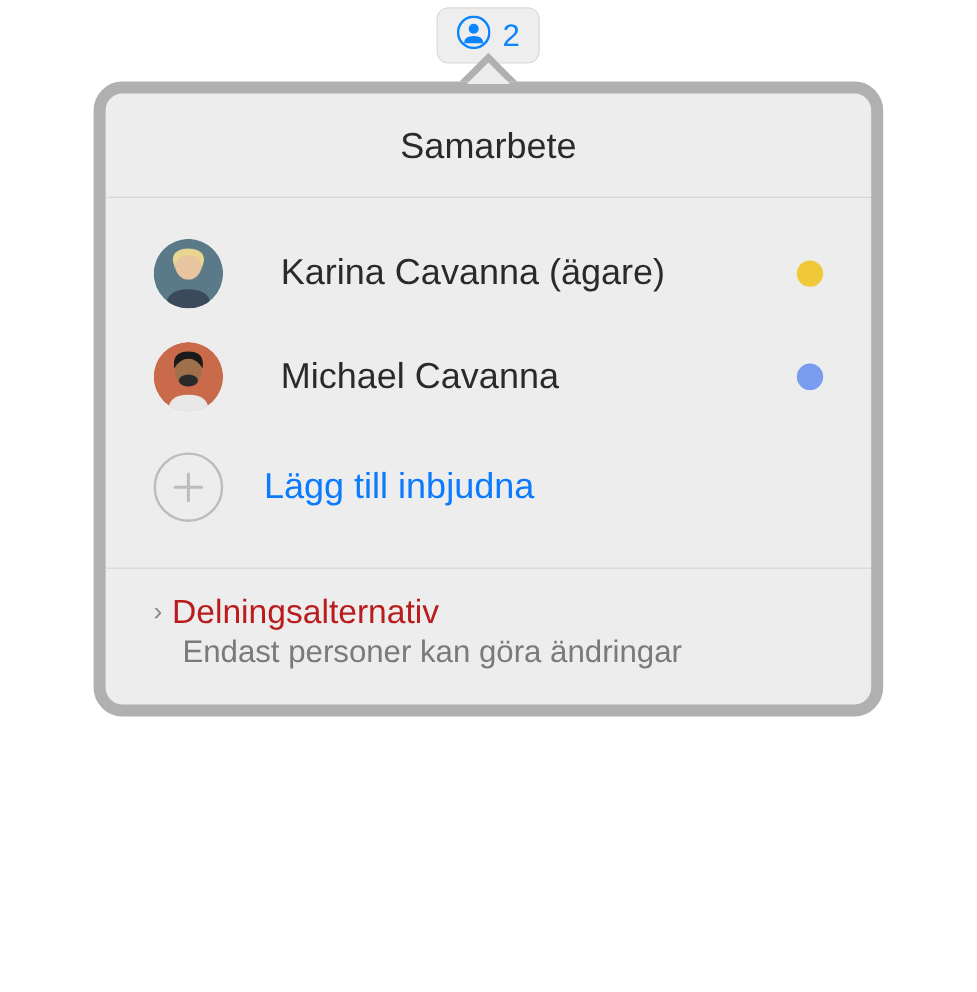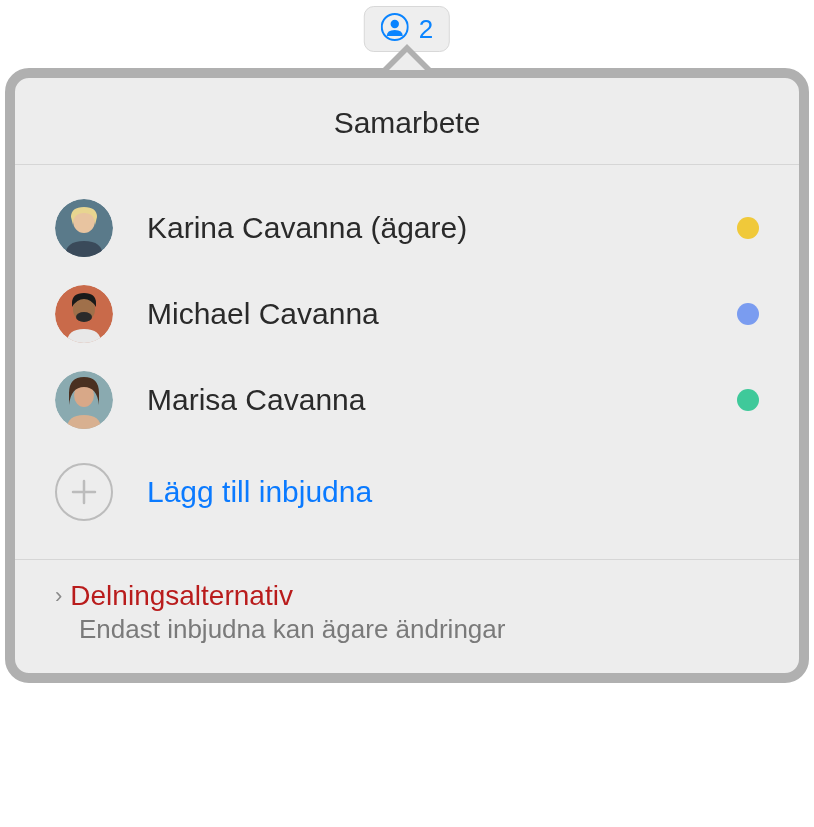--- a/index.html
+++ b/index.html
@@ -27,21 +27,21 @@
     .toolbar-button .badge-count {
       color: #0a84ff;
       font-size: 26px;
       font-weight: 500;
     }
     .popover-wrapper {
       position: absolute;
       top: 68px;
       left: 50%;
       transform: translateX(-50%);
-      width: 804px;
+      width: 658px;
     }
     .popover-caret {
       position: absolute;
       top: -16px;
       left: 50%;
       transform: translateX(-50%);
       width: 0;
       height: 0;
       border-left: 18px solid transparent;
       border-right: 18px solid transparent;
@@ -96,20 +96,21 @@
       display: flex;
       align-items: center;
       justify-content: center;
       overflow: hidden;
     }
     .avatar svg { width: 100%; height: 100%; }
     .participant-name {
       font-size: 30px;
       color: #2a2a2a;
       flex: 1;
+      margin-left: 14px;
     }
     .status-dot {
       width: 22px;
       height: 22px;
       border-radius: 50%;
       flex-shrink: 0;
     }
     .add-row {
       display: flex;
       align-items: center;
@@ -202,47 +203,35 @@
             <ellipse cx="29" cy="24" rx="11" ry="13" fill="#a0704a"></ellipse>
             <path d="M 17 18 Q 17 8 29 8 Q 41 8 41 18 L 41 22 Q 36 14 29 14 Q 22 14 17 22 Z" fill="#1a1a1a"></path>
             <ellipse cx="29" cy="32" rx="8" ry="5" fill="#2a2a2a"></ellipse>
             <path d="M 12 58 Q 12 44 29 44 Q 46 44 46 58 Z" fill="#e8e8e8"></path>
           </svg>
         </div>
         <div class="participant-name">Michael Cavanna</div>
         <div class="status-dot" style="background:#7a9cf0"></div>
       </div>
 
-      <div class="participant-row">
-        <div class="avatar">
-          <svg viewBox="0 0 58 58">
-            <circle cx="29" cy="29" r="29" fill="#8aaab0"></circle>
-            <ellipse cx="29" cy="24" rx="10" ry="12" fill="#d8a888"></ellipse>
-            <path d="M 14 22 Q 14 6 29 6 Q 44 6 44 22 L 44 34 Q 42 16 29 16 Q 16 16 14 34 Z" fill="#4a3020"></path>
-            <path d="M 12 58 Q 12 44 29 44 Q 46 44 46 58 Z" fill="#d8b090"></path>
-          </svg>
-        </div>
-        <div class="participant-name">Marisa Cavanna</div>
-        <div class="status-dot" style="background:#3fc99a"></div>
-      </div>
 
       <div class="add-row">
         <div class="add-icon-circle">
           <svg viewBox="0 0 26 26">
             <line x1="13" y1="2" x2="13" y2="24" stroke="#bcbcbc" stroke-width="2.5" stroke-linecap="round"></line>
             <line x1="2" y1="13" x2="24" y2="13" stroke="#bcbcbc" stroke-width="2.5" stroke-linecap="round"></line>
           </svg>
         </div>
         <div class="add-label">Lägg till inbjudna</div>
       </div>
 
     </div>
 
     <div class="sharing-section">
       <div class="sharing-header-row">
         <span class="chevron">›</span>
         <span class="sharing-title">Delningsalternativ</span>
       </div>
-      <div class="sharing-subtitle">Endast inbjudna kan ägare ändringar</div>
+      <div class="sharing-subtitle">Endast personer kan göra ändringar</div>
     </div>
 
   </div>
 </div>
 
 </body></html>

